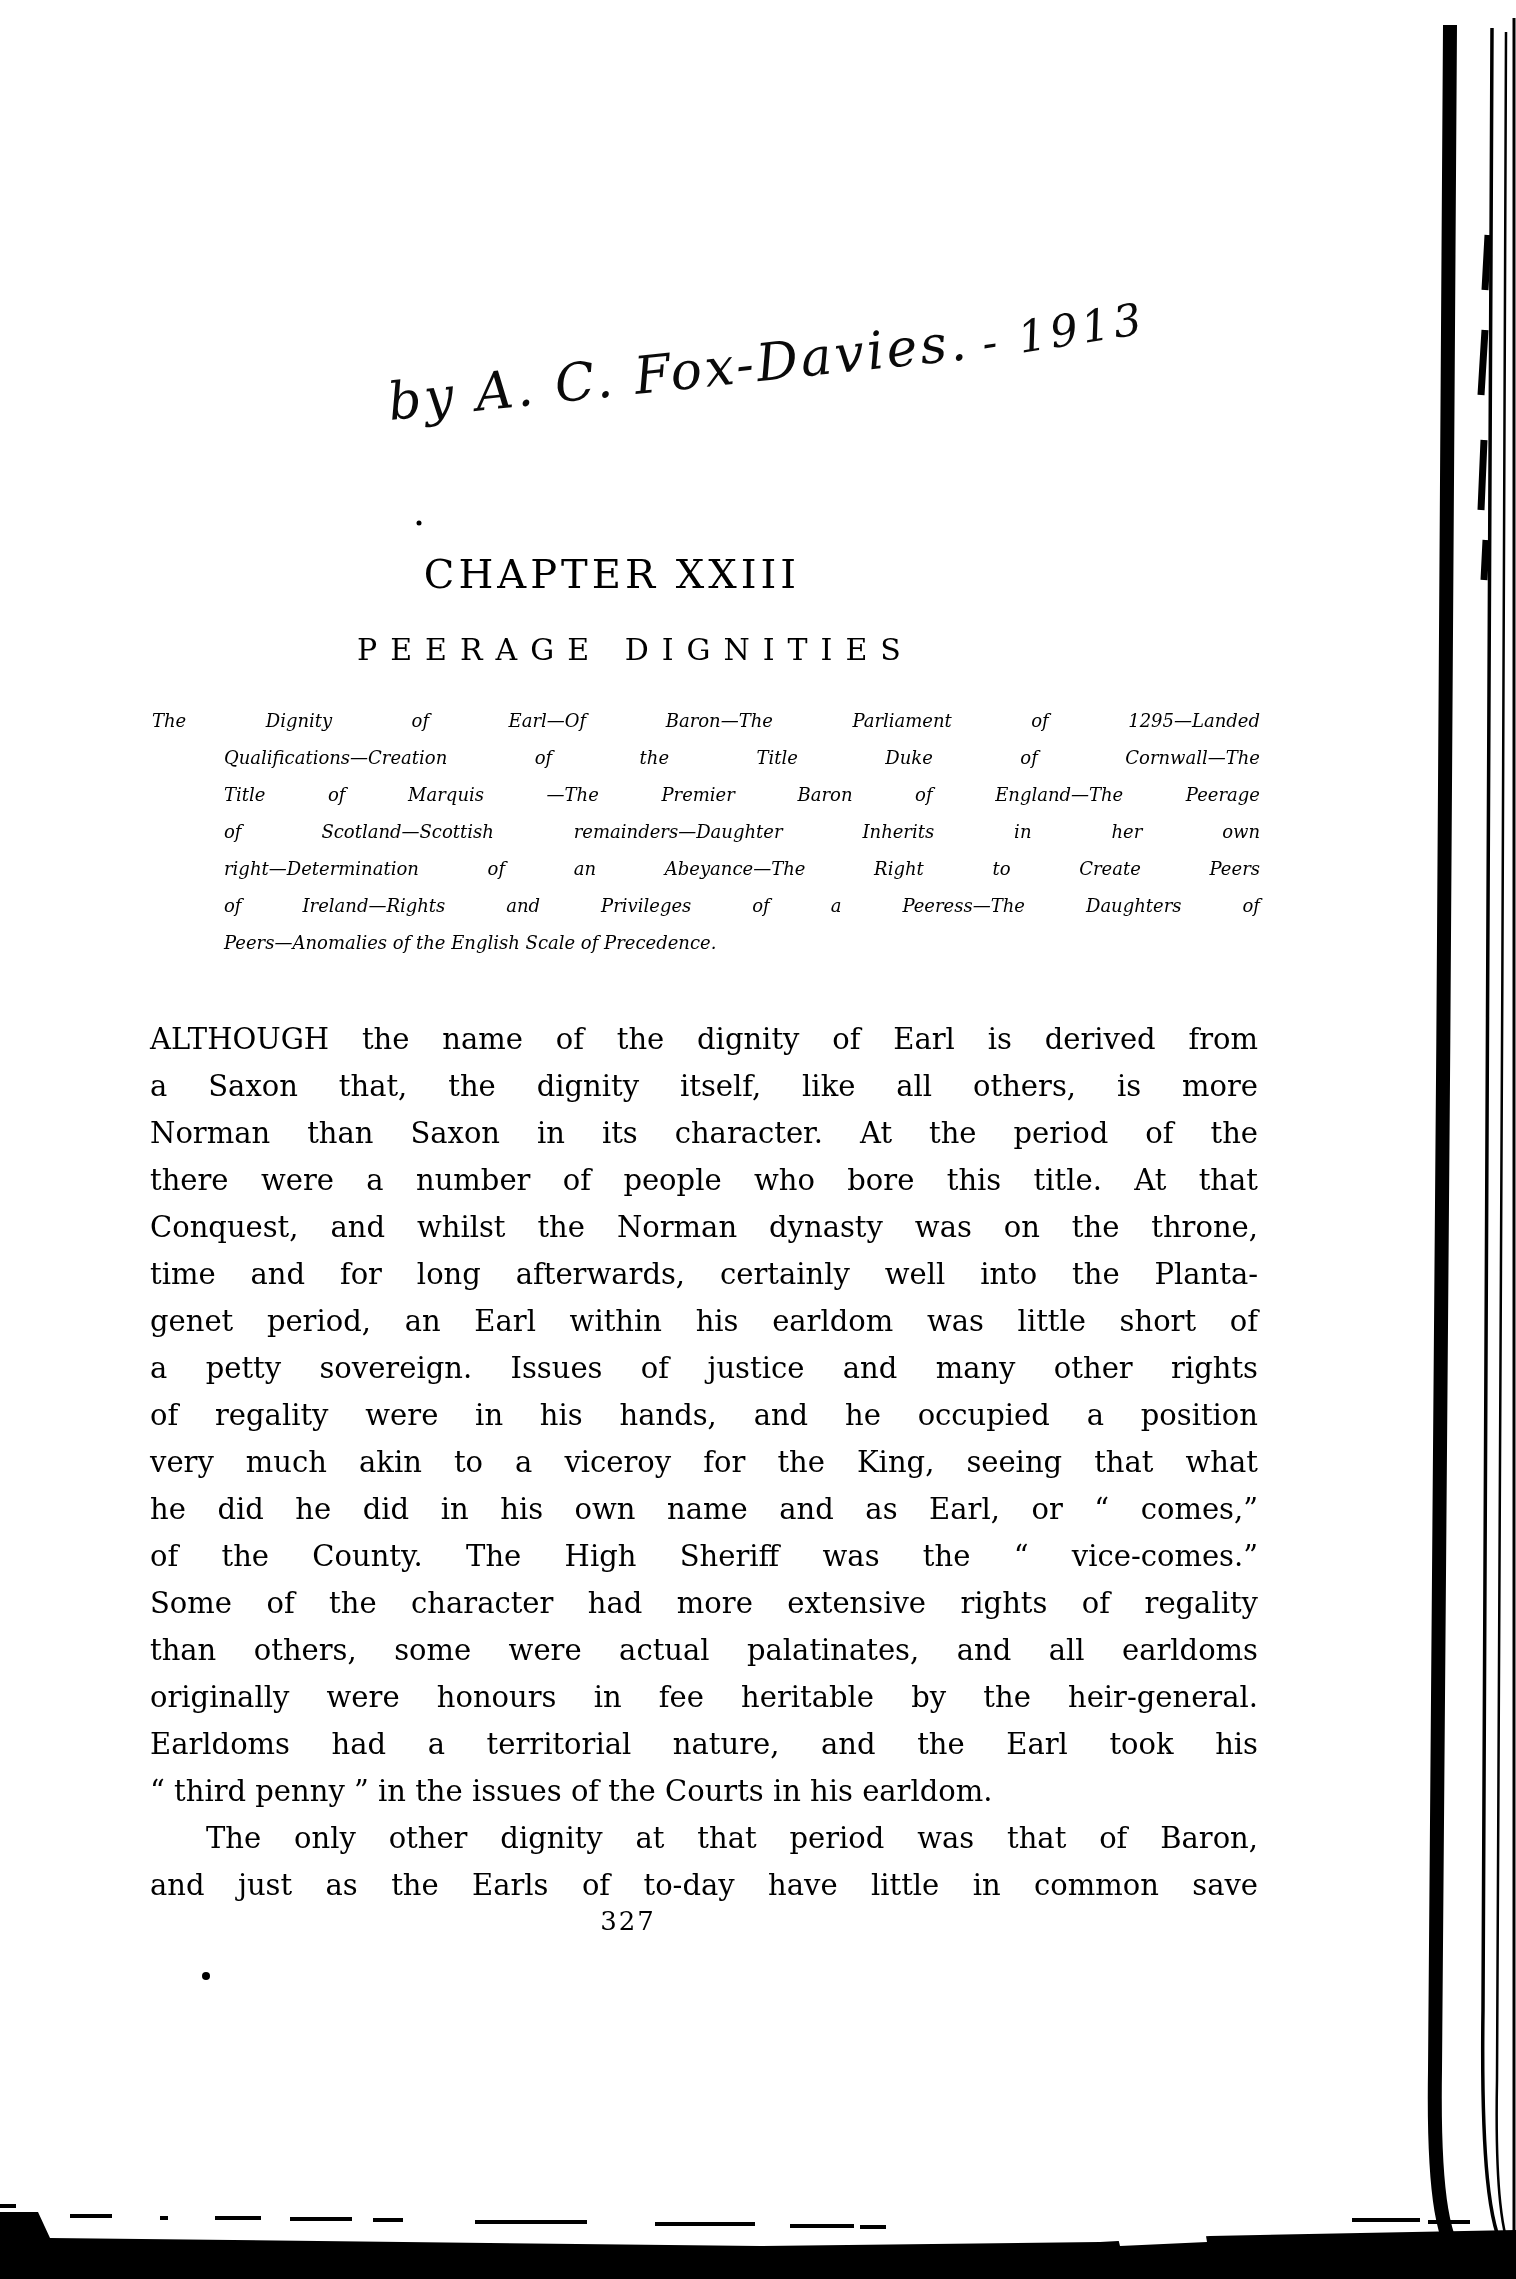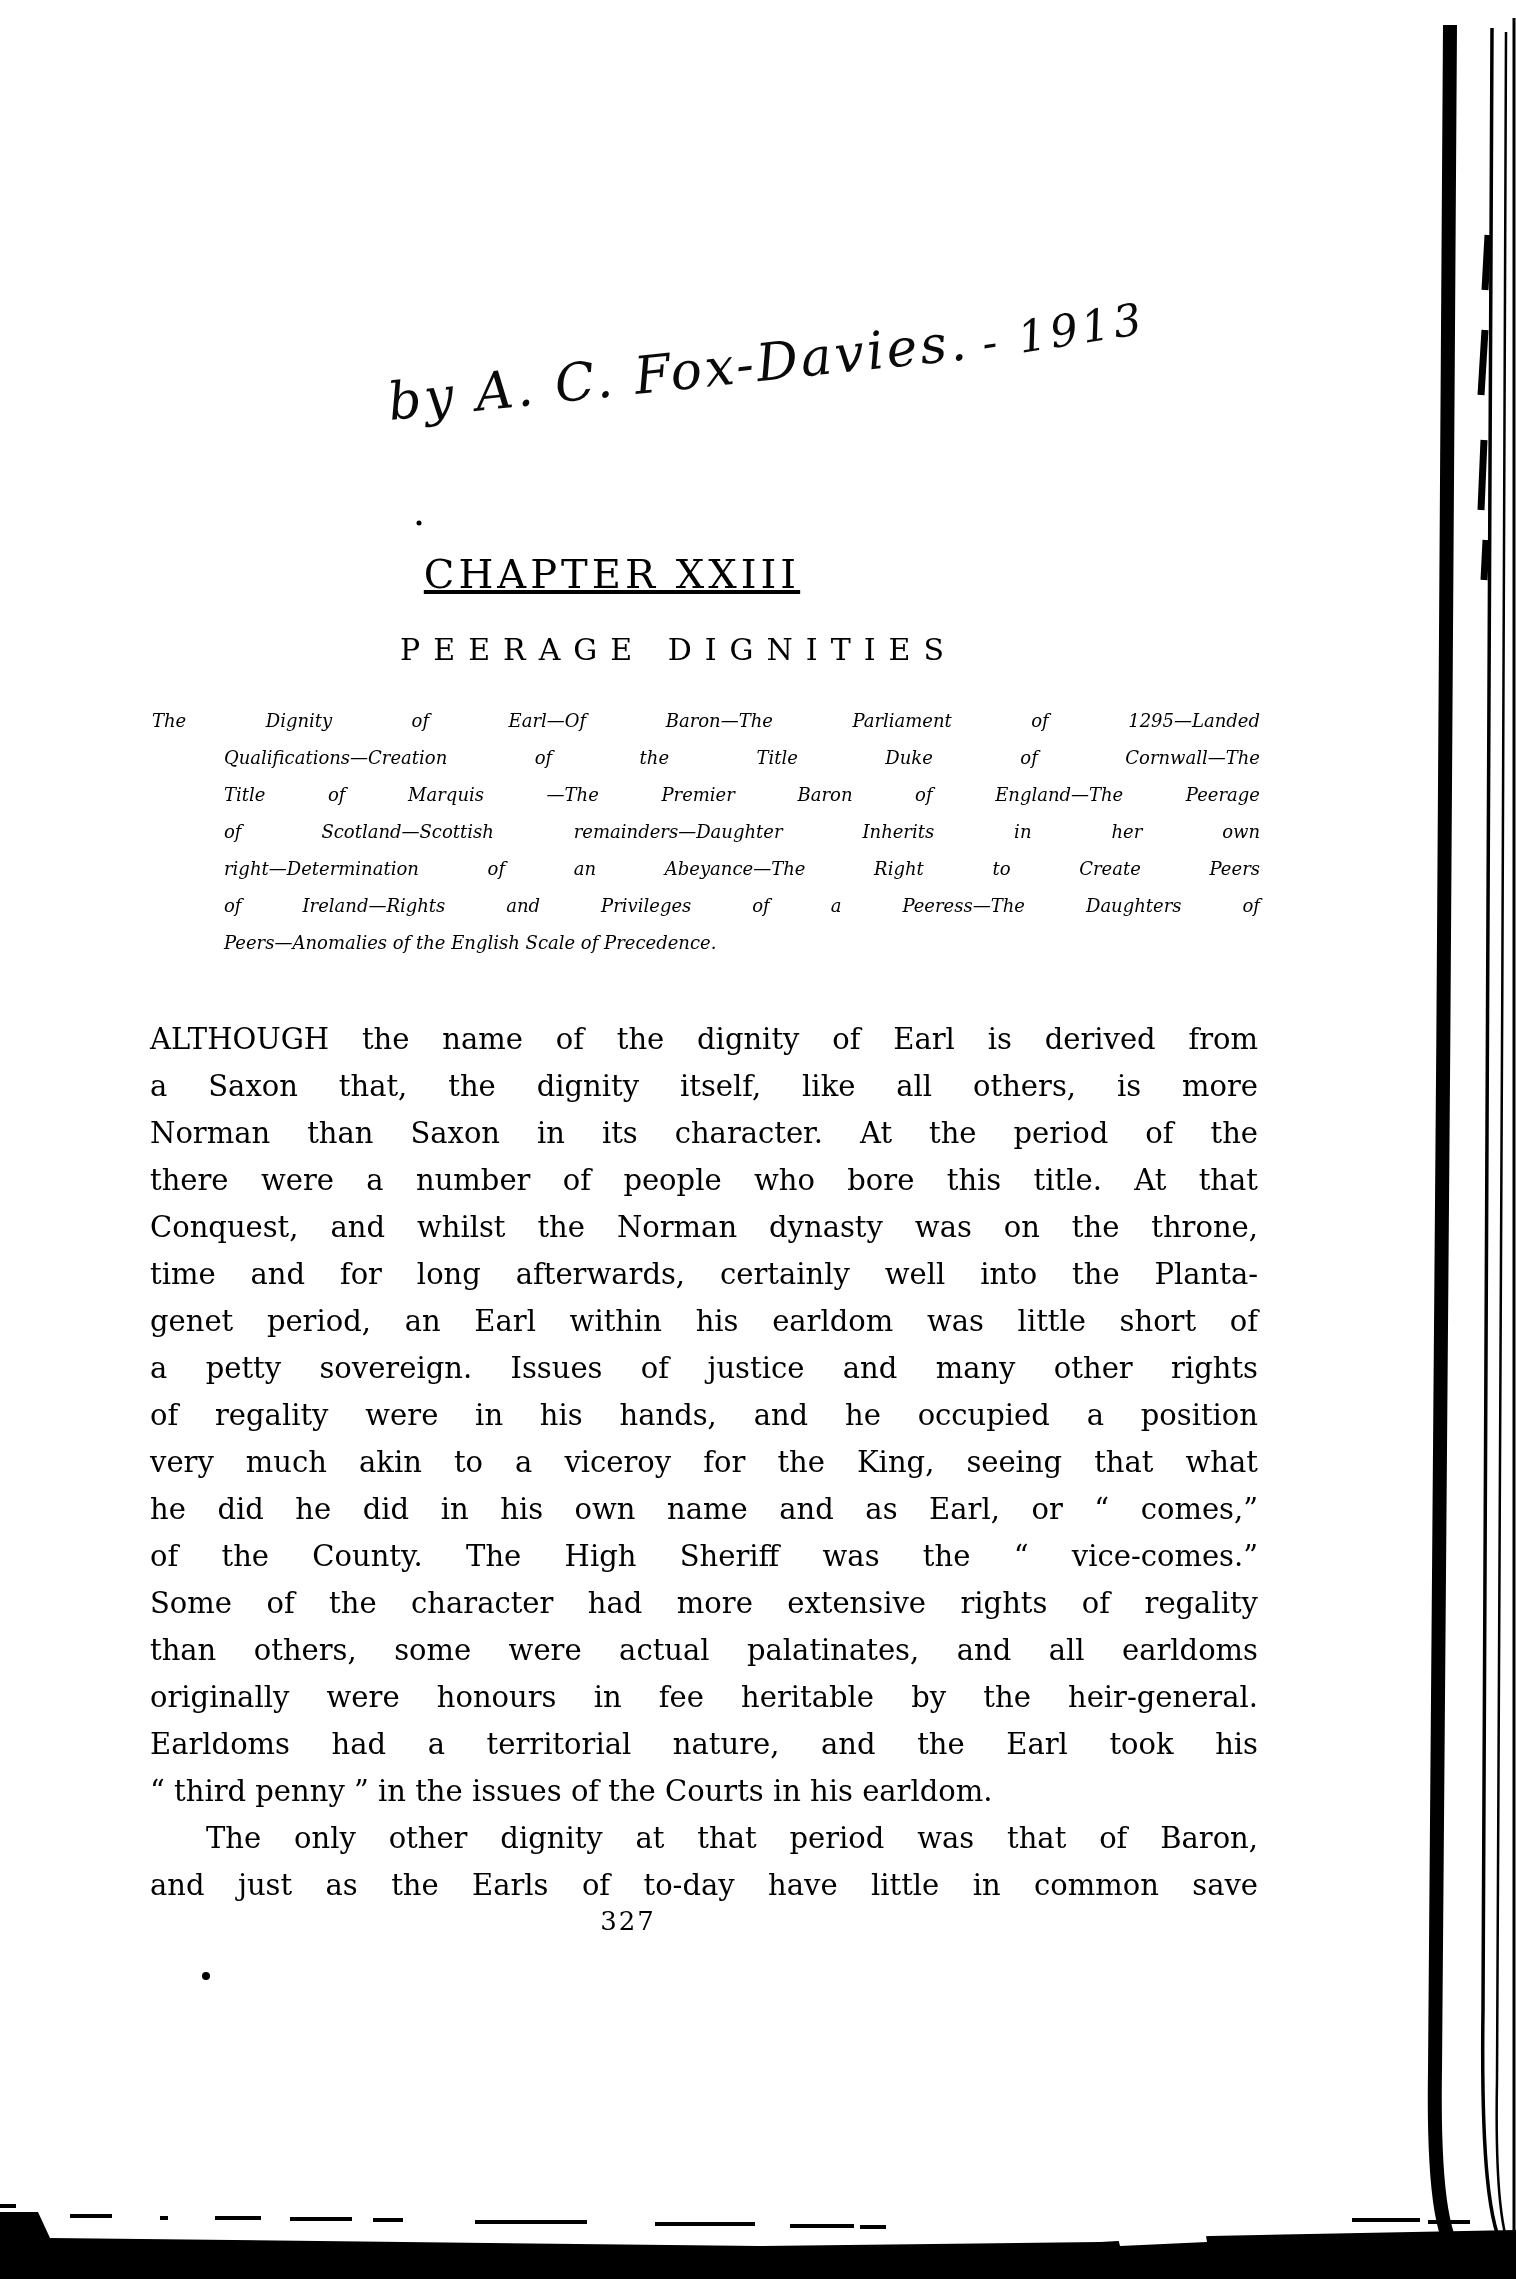--- a/index.html
+++ b/index.html
@@ -33,25 +33,24 @@
     letter-spacing:4px;
     transform:rotate(-9deg);
     transform-origin:left center;
   }
   
   #chapter-title{
     left:312px;top:551px;width:600px;
     text-align:center;
     font-size:40px;
     letter-spacing:4px;
-    text-decoration:underline;
   }
   #section-title{
     left:357px;top:632px;width:600px;
-    text-align:right;
+    text-align:left;
     font-size:30px;
     letter-spacing:13px;
   }
   
   #summary{
     left:152px;top:702px;width:1108px;
     font-style:italic;
     font-size:18px;
   }
   #summary .ln{line-height:37px;height:37px;white-space:nowrap;}

